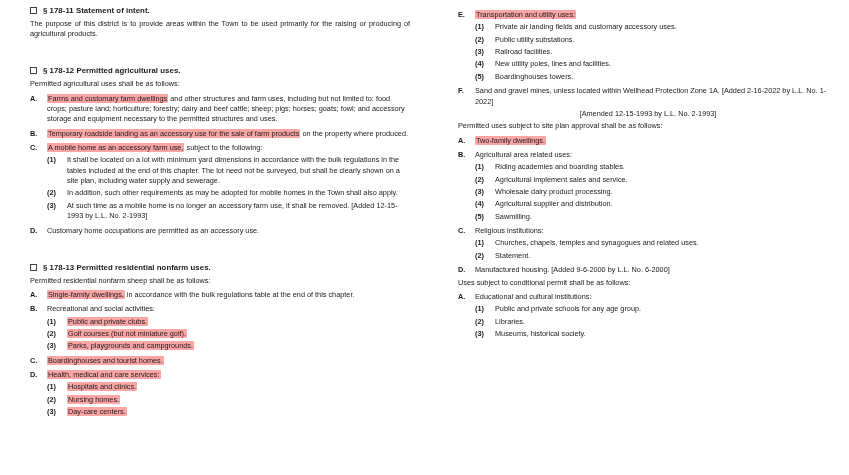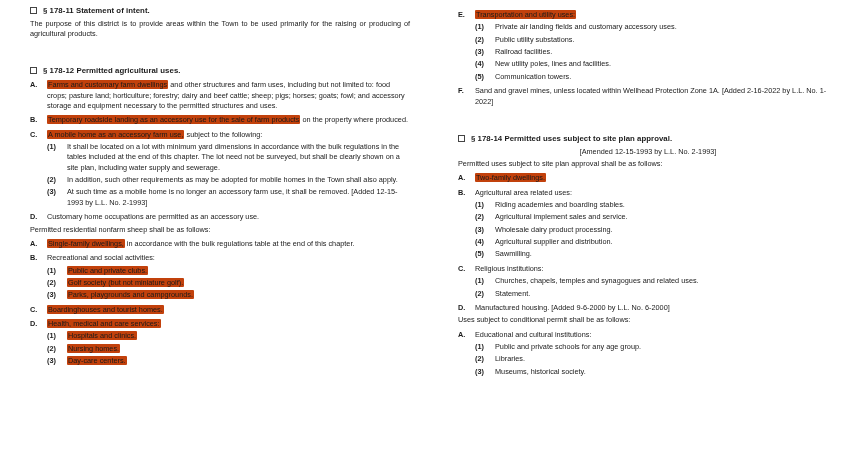--- a/index.html
+++ b/index.html
@@ -72,41 +72,42 @@
     font-weight: bold;
     text-align: left;
   }
   .lvl1 { padding-left: 0px; margin-top: 4px; }
   .lvl1 > .mk { width: 17px; }
   .lvl2 { padding-left: 17px; margin-top: 2px; }
   .lvl2 > .mk { width: 20px; }
   .item .tx { flex: 1 1 auto; }
 
   .hl {
-    background: #c2410c;
+    background: #fca5a5;
     padding: 0 1px;
     border-radius: 1px;
   }
 
   .sub-note { line-height: 1.42; text-align: center; }
 </style>
 </head>
 <body>
 
 <div class="page">
   <div class="col left">
       <div class="sec-head">
         <span class="chk"></span>
         <span class="sec-title">§ 178-11 Statement of intent.</span>
       </div>
       <div class="para just">The purpose of this district is to provide areas within the Town to be used primarily for the raising or producing of agricultural products.</div>
       <div class="sec-head gap">
         <span class="chk"></span>
         <span class="sec-title">§ 178-12 Permitted agricultural uses.</span>
       </div>
+      <div class="para just">Permitted agricultural uses shall be as follows:</div>
       <div class="item lvl1">
         <span class="mk">A.</span>
         <span class="tx"><span class="hl">Farms and customary farm dwellings</span> and other structures and farm uses, including but not limited to: food crops; pasture land; horticulture; forestry; dairy and beef cattle; sheep; pigs; horses; goats; fowl; and accessory storage and equipment necessary to the permitted structures and uses.</span>
       </div>
       <div class="item lvl1">
         <span class="mk">B.</span>
         <span class="tx"><span class="hl">Temporary roadside landing as an accessory use for the sale of farm products</span> on the property where produced.</span>
       </div>
       <div class="item lvl1">
         <span class="mk">C.</span>
@@ -121,36 +122,40 @@
         <span class="tx">In addition, such other requirements as may be adopted for mobile homes in the Town shall also apply.</span>
       </div>
       <div class="item lvl2">
         <span class="mk">(3)</span>
         <span class="tx">At such time as a mobile home is no longer an accessory farm use, it shall be removed. [Added 12-15-1993 by L.L. No. 2-1993]</span>
       </div>
       <div class="item lvl1">
         <span class="mk">D.</span>
         <span class="tx">Customary home occupations are permitted as an accessory use.</span>
       </div>
+      <div class="sec-head gap">
+        <span class="chk"></span>
+        <span class="sec-title">§ 178-13 Permitted residential nonfarm uses.</span>
+      </div>
       <div class="para just">Permitted residential nonfarm sheep shall be as follows:</div>
       <div class="item lvl1">
         <span class="mk">A.</span>
         <span class="tx"><span class="hl">Single-family dwellings,</span> in accordance with the bulk regulations table at the end of this chapter.</span>
       </div>
       <div class="item lvl1">
         <span class="mk">B.</span>
         <span class="tx">Recreational and social activities:</span>
       </div>
       <div class="item lvl2">
         <span class="mk">(1)</span>
         <span class="tx"><span class="hl">Public and private clubs.</span></span>
       </div>
       <div class="item lvl2">
         <span class="mk">(2)</span>
-        <span class="tx"><span class="hl">Golf society (but not miniature golf).</span></span>
+        <span class="tx"><span class="hl">Golf courses (but not miniature golf).</span></span>
       </div>
       <div class="item lvl2">
         <span class="mk">(3)</span>
         <span class="tx"><span class="hl">Parks, playgrounds and campgrounds.</span></span>
       </div>
       <div class="item lvl1">
         <span class="mk">C.</span>
         <span class="tx"><span class="hl">Boardinghouses and tourist homes.</span></span>
       </div>
       <div class="item lvl1">
@@ -186,30 +191,26 @@
       <div class="item lvl2">
         <span class="mk">(3)</span>
         <span class="tx">Railroad facilities.</span>
       </div>
       <div class="item lvl2">
         <span class="mk">(4)</span>
         <span class="tx">New utility poles, lines and facilities.</span>
       </div>
       <div class="item lvl2">
         <span class="mk">(5)</span>
-        <span class="tx">Communication towers.</span>
+        <span class="tx">Boardinghouses towers.</span>
       </div>
       <div class="item lvl1">
         <span class="mk">F.</span>
         <span class="tx">Sand and gravel mines, unless located within Wellhead Protection Zone 1A. [Added 2-16-2022 by L.L. No. 1-2022]</span>
       </div>
-      <div class="sec-head gap">
-        <span class="chk"></span>
-        <span class="sec-title">§ 178-14 Permitted uses subject to site plan approval.</span>
-      </div>
       <div class="para sub-note">[Amended 12-15-1993 by L.L. No. 2-1993]</div>
       <div class="para just">Permitted uses subject to site plan approval shall be as follows:</div>
       <div class="item lvl1">
         <span class="mk">A.</span>
         <span class="tx"><span class="hl">Two-family dwellings.</span></span>
       </div>
       <div class="item lvl1">
         <span class="mk">B.</span>
         <span class="tx">Agricultural area related uses:</span>
       </div>

